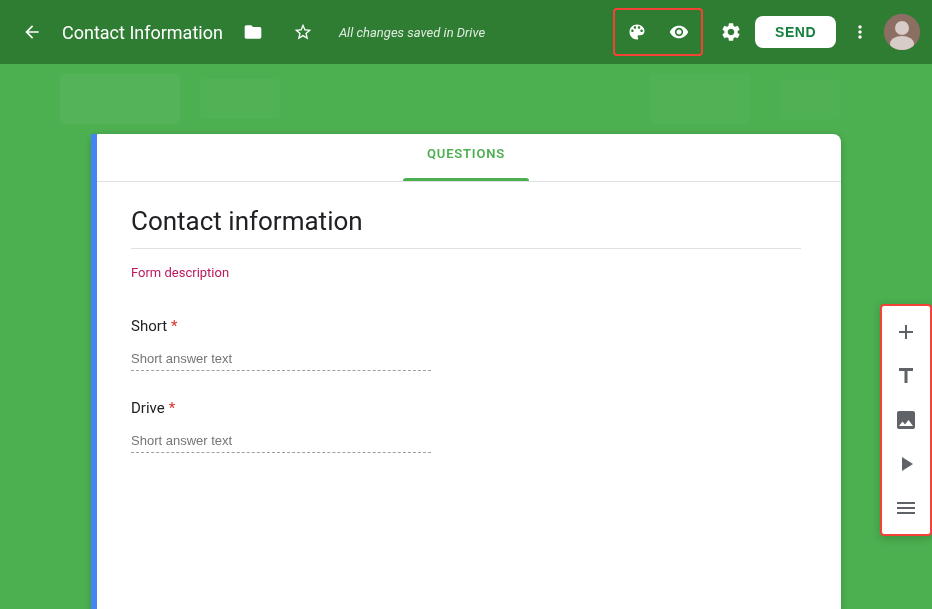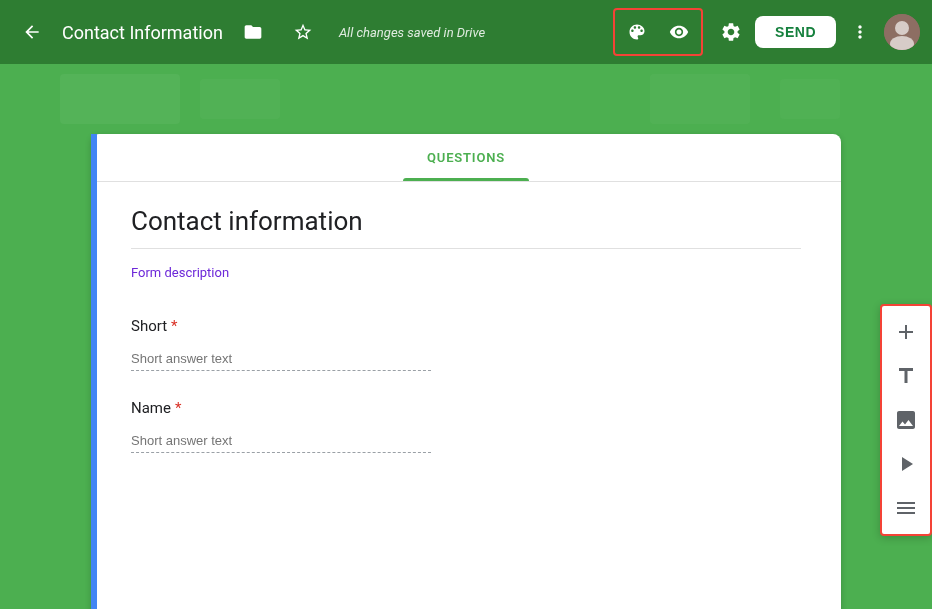--- a/index.html
+++ b/index.html
@@ -125,23 +125,22 @@
     }
 
     
     .tabs {
       display: flex;
       justify-content: center;
       border-bottom: 1px solid #e0e0e0;
       height: 48px;
     }
     .tab {
-      padding: 0 24px;
-      display: flex;
-      align-items: center;
+      padding: 12px 24px;
+      display: flex;
       font-size: 13px;
       font-weight: 600;
       color: #5f6368;
       cursor: pointer;
       letter-spacing: 0.8px;
       position: relative;
       text-transform: uppercase;
     }
     .tab.active {
       color: #4caf50;
@@ -177,21 +176,21 @@
       font-size: 26px;
       font-weight: 400;
       color: #202124;
       padding-bottom: 12px;
       border-bottom: 1px solid #e0e0e0;
       margin-bottom: 12px;
     }
 
     .form-description {
       font-size: 13px;
-      color: #6d28d9;
+      color: #be185d;
       padding: 4px 0 16px;
       border-bottom: 1px solid transparent;
     }
 
     
     .question-block {
       padding: 20px 0 8px;
     }
     .question-label {
       font-size: 15px;
@@ -329,21 +328,21 @@
 
       <div class="question-block">
         <div class="question-label">
           <span>Short</span><span class="required-star">*</span>
         </div>
         <input class="short-answer-field" type="text" readonly="" placeholder="Short answer text" style="">
       </div>
 
       <div class="question-block">
         <div class="question-label">
-          <span>Name</span><span class="required-star">*</span>
+          <span>Drive</span><span class="required-star">*</span>
         </div>
         <input class="short-answer-field" type="text" readonly="" placeholder="Short answer text" style="">
       </div>
     </div>
   </div>
 
   <div class="right-sidebar">
 
     <div class="sidebar-icon-btn">
       <svg width="24" height="24" viewBox="0 0 24 24" fill="#5f6368">

